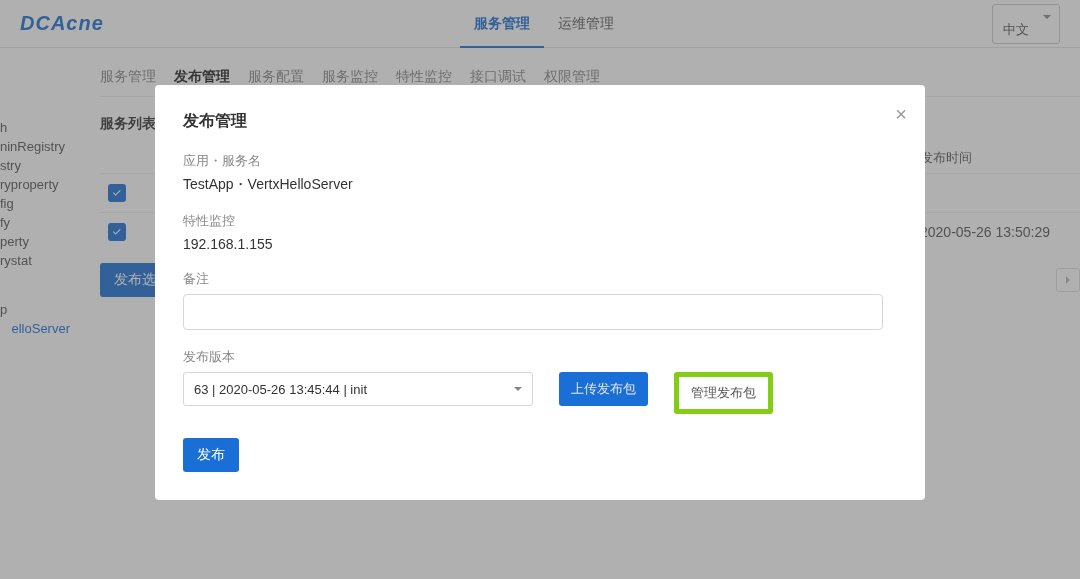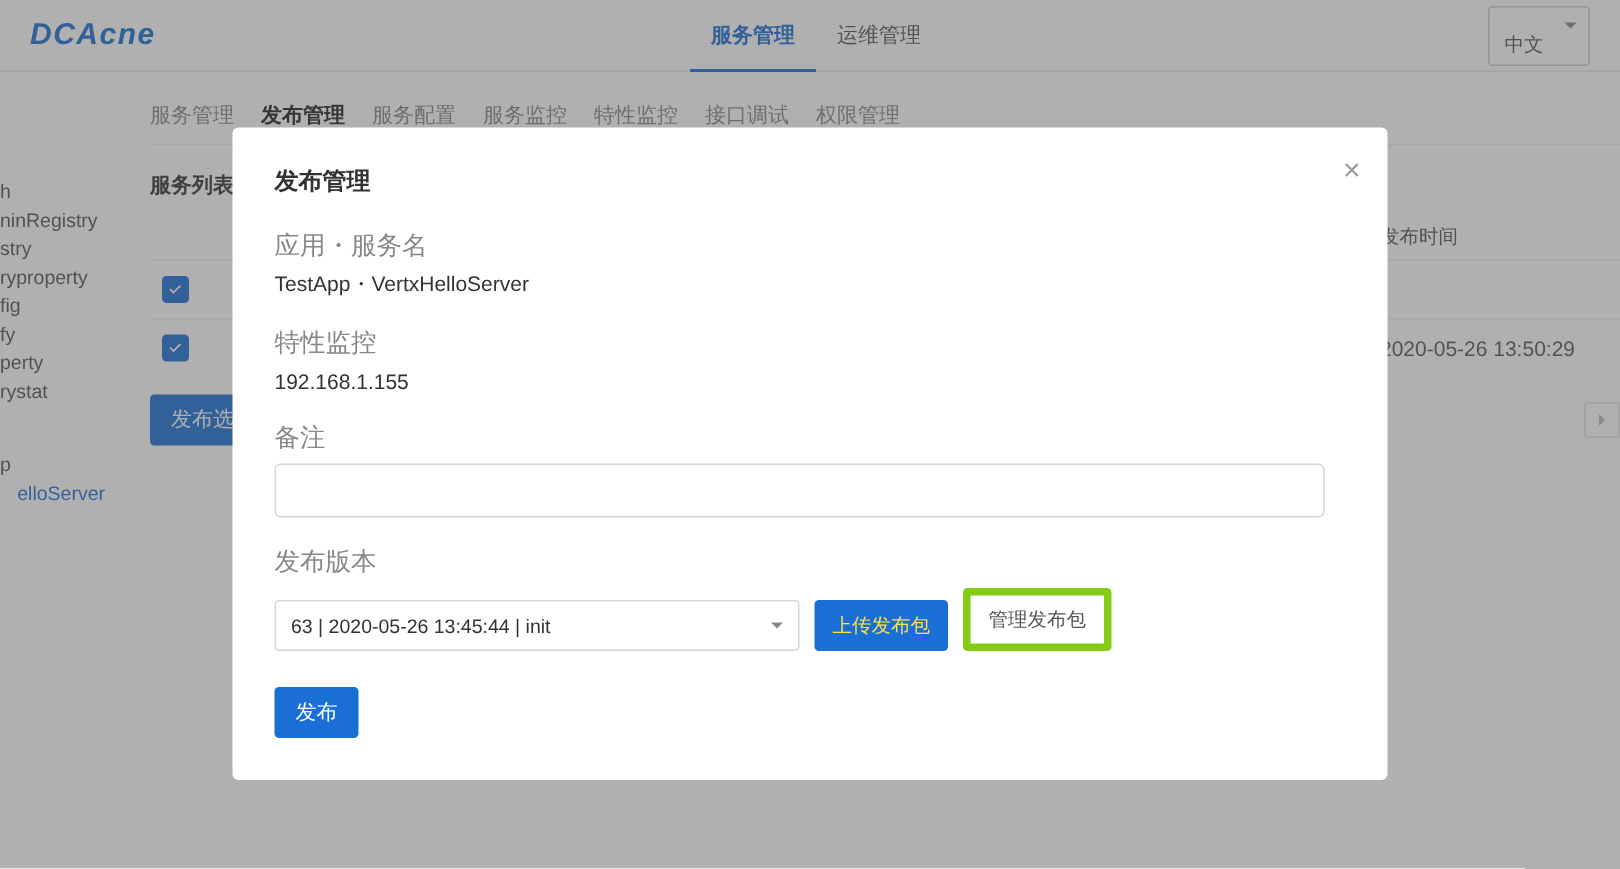--- a/index.html
+++ b/index.html
@@ -183,42 +183,42 @@
       color: #999;
       cursor: pointer;
     }
     .modal-title {
       font-weight: 600;
       font-size: 16px;
       color: #333;
       margin-bottom: 20px;
     }
     .field-label {
-      font-size: 17px;
+      font-size: 13px;
       color: #888;
       margin-bottom: 6px;
     }
     .field-value {
       font-size: 14px;
       color: #333;
       margin-bottom: 18px;
     }
     .text-input {
       width: 700px;
       height: 36px;
       border: 1px solid #d6d6d6;
       border-radius: 4px;
       padding: 0 10px;
       font-size: 14px;
       margin-bottom: 18px;
     }
     .select-row {
       display: flex;
-      align-items: flex-end;
-      gap: 10px;
+      align-items: flex-start;
+      gap: 26px;
       margin-bottom: 24px;
     }
     .version-select {
       width: 350px;
       height: 34px;
       border: 1px solid #d6d6d6;
       border-radius: 3px;
       padding: 0 30px 0 10px;
       font-size: 13px;
       color: #333;
@@ -238,21 +238,21 @@
       background: #fff;
       color: #555;
       border: 5px solid #84cc16;
       border-radius: 3px;
       padding: 7px 12px;
       font-size: 13px;
       cursor: pointer;
     }
     .btn-upload {
       background: #1a6fd6;
-      color: #fde047;
+      color: #e5e5e5;
       border: none;
       border-radius: 3px;
       padding: 8px 12px;
       font-size: 13px;
       cursor: pointer;
     }
   </style>
 </head>
 <body>
 

